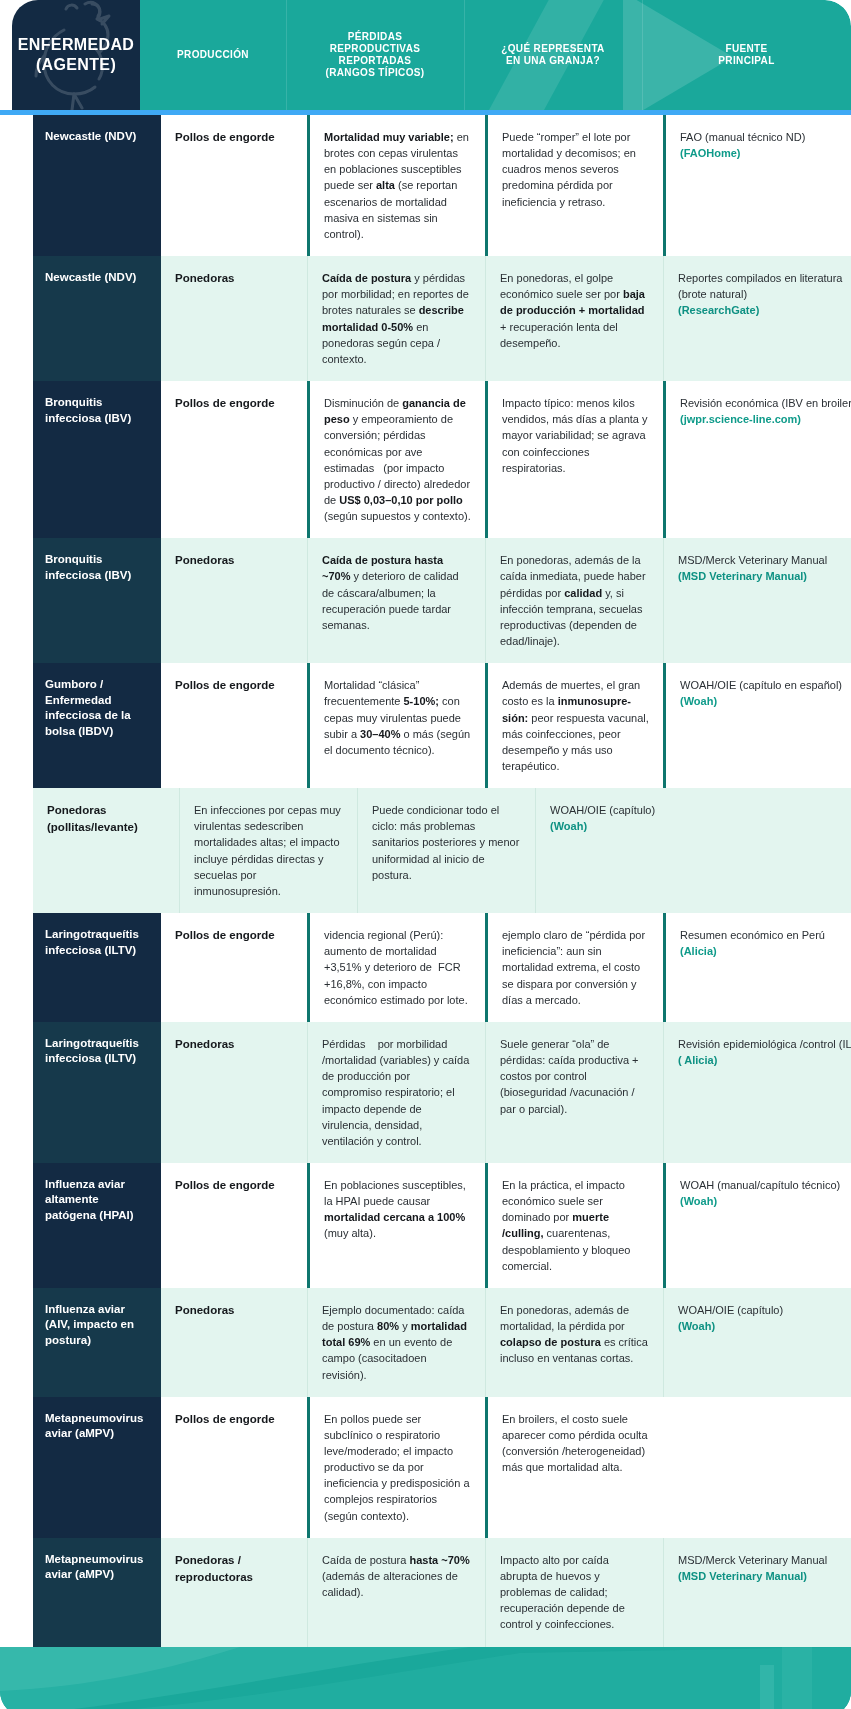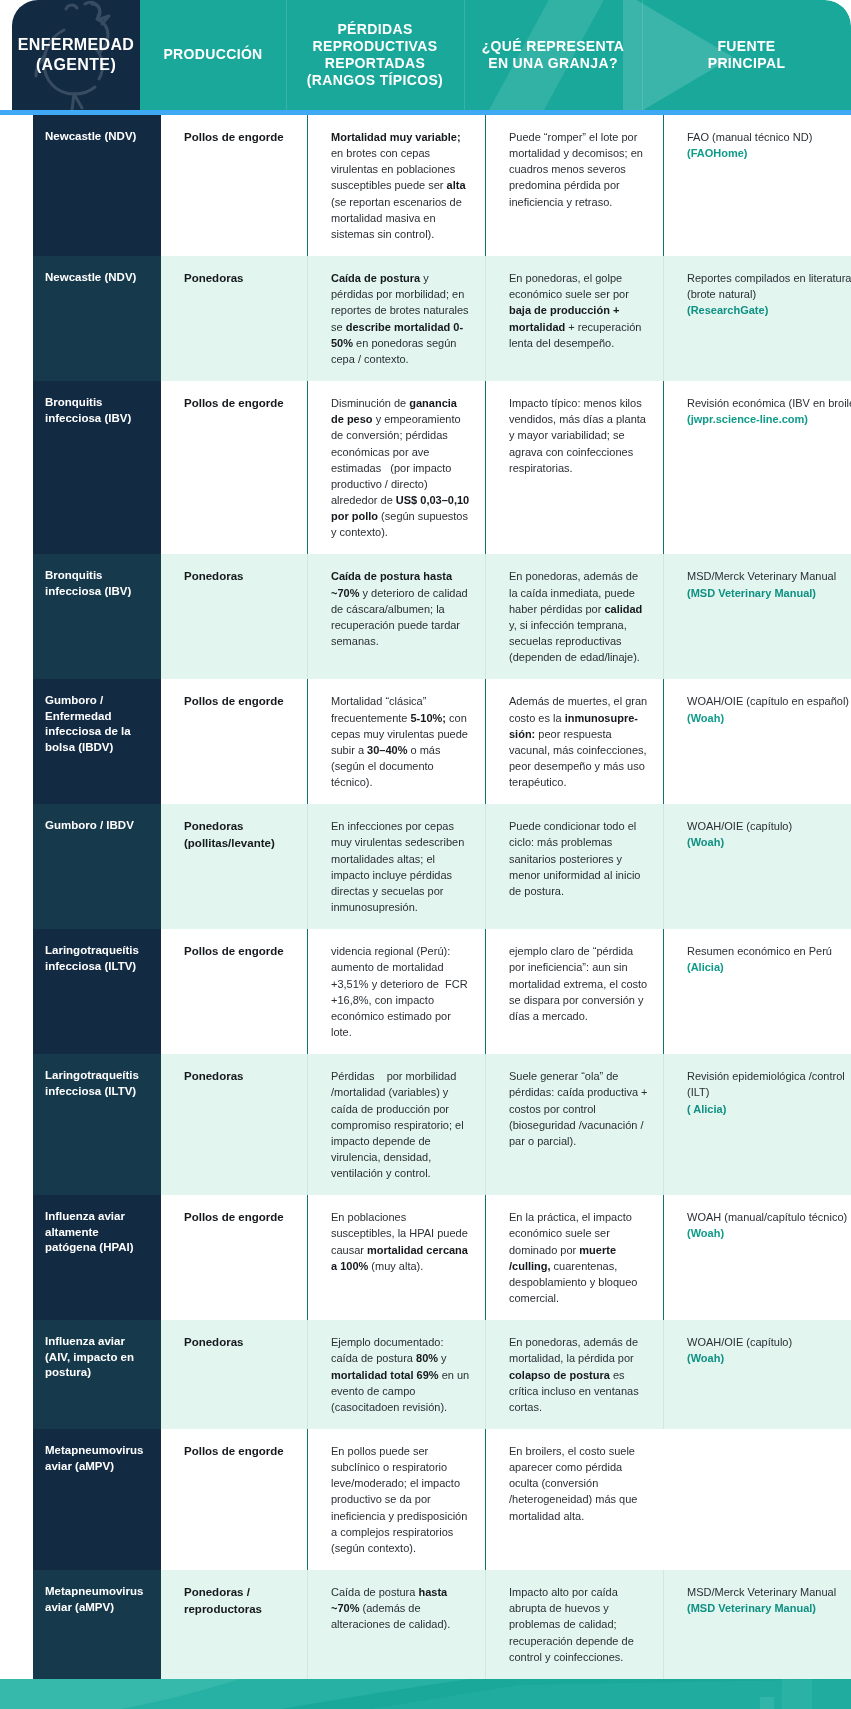--- a/index.html
+++ b/index.html
@@ -26,21 +26,21 @@
     border-top-left-radius:26px;
     border-top-right-radius:26px;
   }
   .hdr-cell{
     display:flex;
     align-items:center;
     justify-content:center;
     text-align:center;
     color:#ffffff;
     font-weight:bold;
-    font-size:14px;
+    font-size:10px;
     letter-spacing:.35px;
     line-height:1.22;
     padding:4px 6px;
     position:relative;
     z-index:3;
   }
   .hdr-c1{
     width:128px; flex:0 0 128px;
     background:#132a43;
     border-top-left-radius:26px;
@@ -84,21 +84,21 @@
     height:5px;
     background:#3fa9f5;
     width:100%;
   }
 
   
   .table{ width:851px; background:#ffffff; }
   .row{ display:flex; align-items:stretch; width:100%;margin-left:33px; }
 
   .cell{
-    padding:14px 14px 14px 23px;
+    padding:14px 14px 14px 14px;
     font-size:11px;
     line-height:1.47;
     color:#2a2f34;
   }
   .c1{
     width:128px; flex:0 0 128px;
     color:#ffffff;
     font-weight:bold;
     font-size:11.5px;
     line-height:1.35;
@@ -107,21 +107,21 @@
   .c2{ width:146px; flex:0 0 146px; font-weight:bold; color:#15181c; font-size:11.5px; }
   .c3{ width:178px; flex:0 0 178px; }
   .c4{ width:178px; flex:0 0 178px; }
   .c5{ flex:1 1 auto; }
 
   
   .row.odd{ background:#ffffff; }
   .row.odd .c1{ background:#132a43; }
   .row.odd .c3,
   .row.odd .c4,
-  .row.odd .c5{ border-left:1px solid #0f766e; }
+  .row.odd .c5{ border-left:3px solid #0f766e; }
 
   
   .row.even{ background:#e3f5ef; }
   .row.even .c1{ background:#16394b; }
   .row.even .c3,
   .row.even .c4,
   .row.even .c5{ border-left:1px solid #cfe9e0; }
 
   .row .c2{ border-left:0; }
 
@@ -239,21 +239,20 @@
         <div class="cell c5"><span>MSD/Merck Veterinary Manual</span><br><span class="src-link">(MSD Veterinary Manual)</span></div>
       </div>
       <div class="row odd">
         <div class="cell c1">Gumboro / Enfermedad infecciosa de la bolsa (IBDV)</div>
         <div class="cell c2">Pollos de engorde</div>
         <div class="cell c3">Mortalidad “clásica” frecuentemente <b>5-10%;</b> con cepas muy virulentas puede subir a <b>30–40%</b> o más (según el documento técnico).</div>
         <div class="cell c4">Además de muertes, el gran costo es la <b>inmunosupre-sión:</b> peor respuesta vacunal, más coinfecciones, peor desempeño y más uso terapéutico.</div>
         <div class="cell c5"><span>WOAH/OIE (capítulo en español)</span><br><span class="src-link">(Woah)</span></div>
       </div>
       <div class="row even">
-        <div class="cell c1">Gumboro / IBDV</div>
         <div class="cell c2">Ponedoras (pollitas/levante)</div>
         <div class="cell c3">En infecciones por cepas muy virulentas sedescriben mortalidades altas; el impacto incluye pérdidas directas y secuelas por inmunosupresión.</div>
         <div class="cell c4">Puede condicionar todo el ciclo: más problemas sanitarios posteriores y menor uniformidad al inicio de postura.</div>
         <div class="cell c5"><span>WOAH/OIE (capítulo)</span><br><span class="src-link">(Woah)</span></div>
       </div>
       <div class="row odd">
         <div class="cell c1">Laringotraqueítis infecciosa (ILTV)</div>
         <div class="cell c2">Pollos de engorde</div>
         <div class="cell c3">videncia regional (Perú): aumento de mortalidad +3,51% y deterioro de&nbsp; FCR +16,8%, con impacto económico estimado por lote.</div>
         <div class="cell c4">ejemplo claro de “pérdida por ineficiencia”: aun sin mortalidad extrema, el costo se dispara por conversión y días a mercado.</div>

